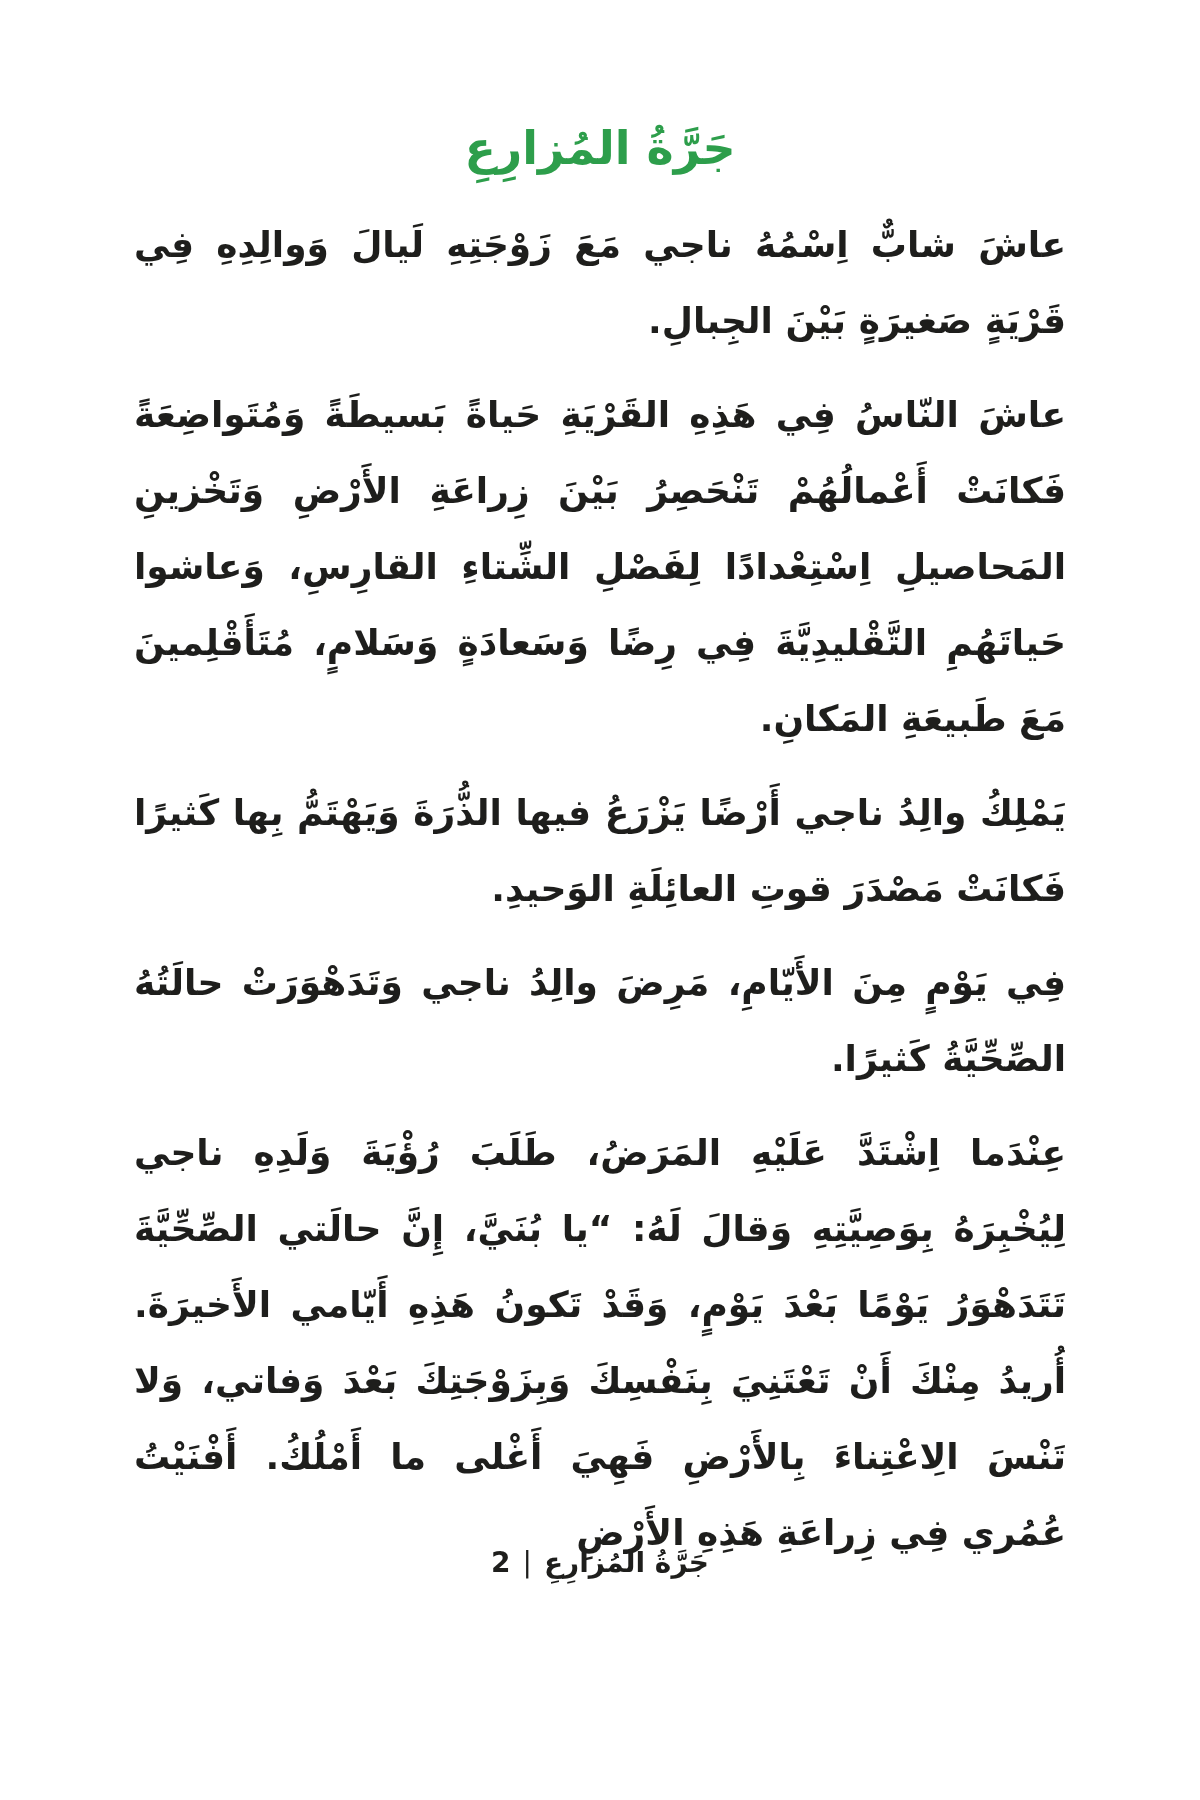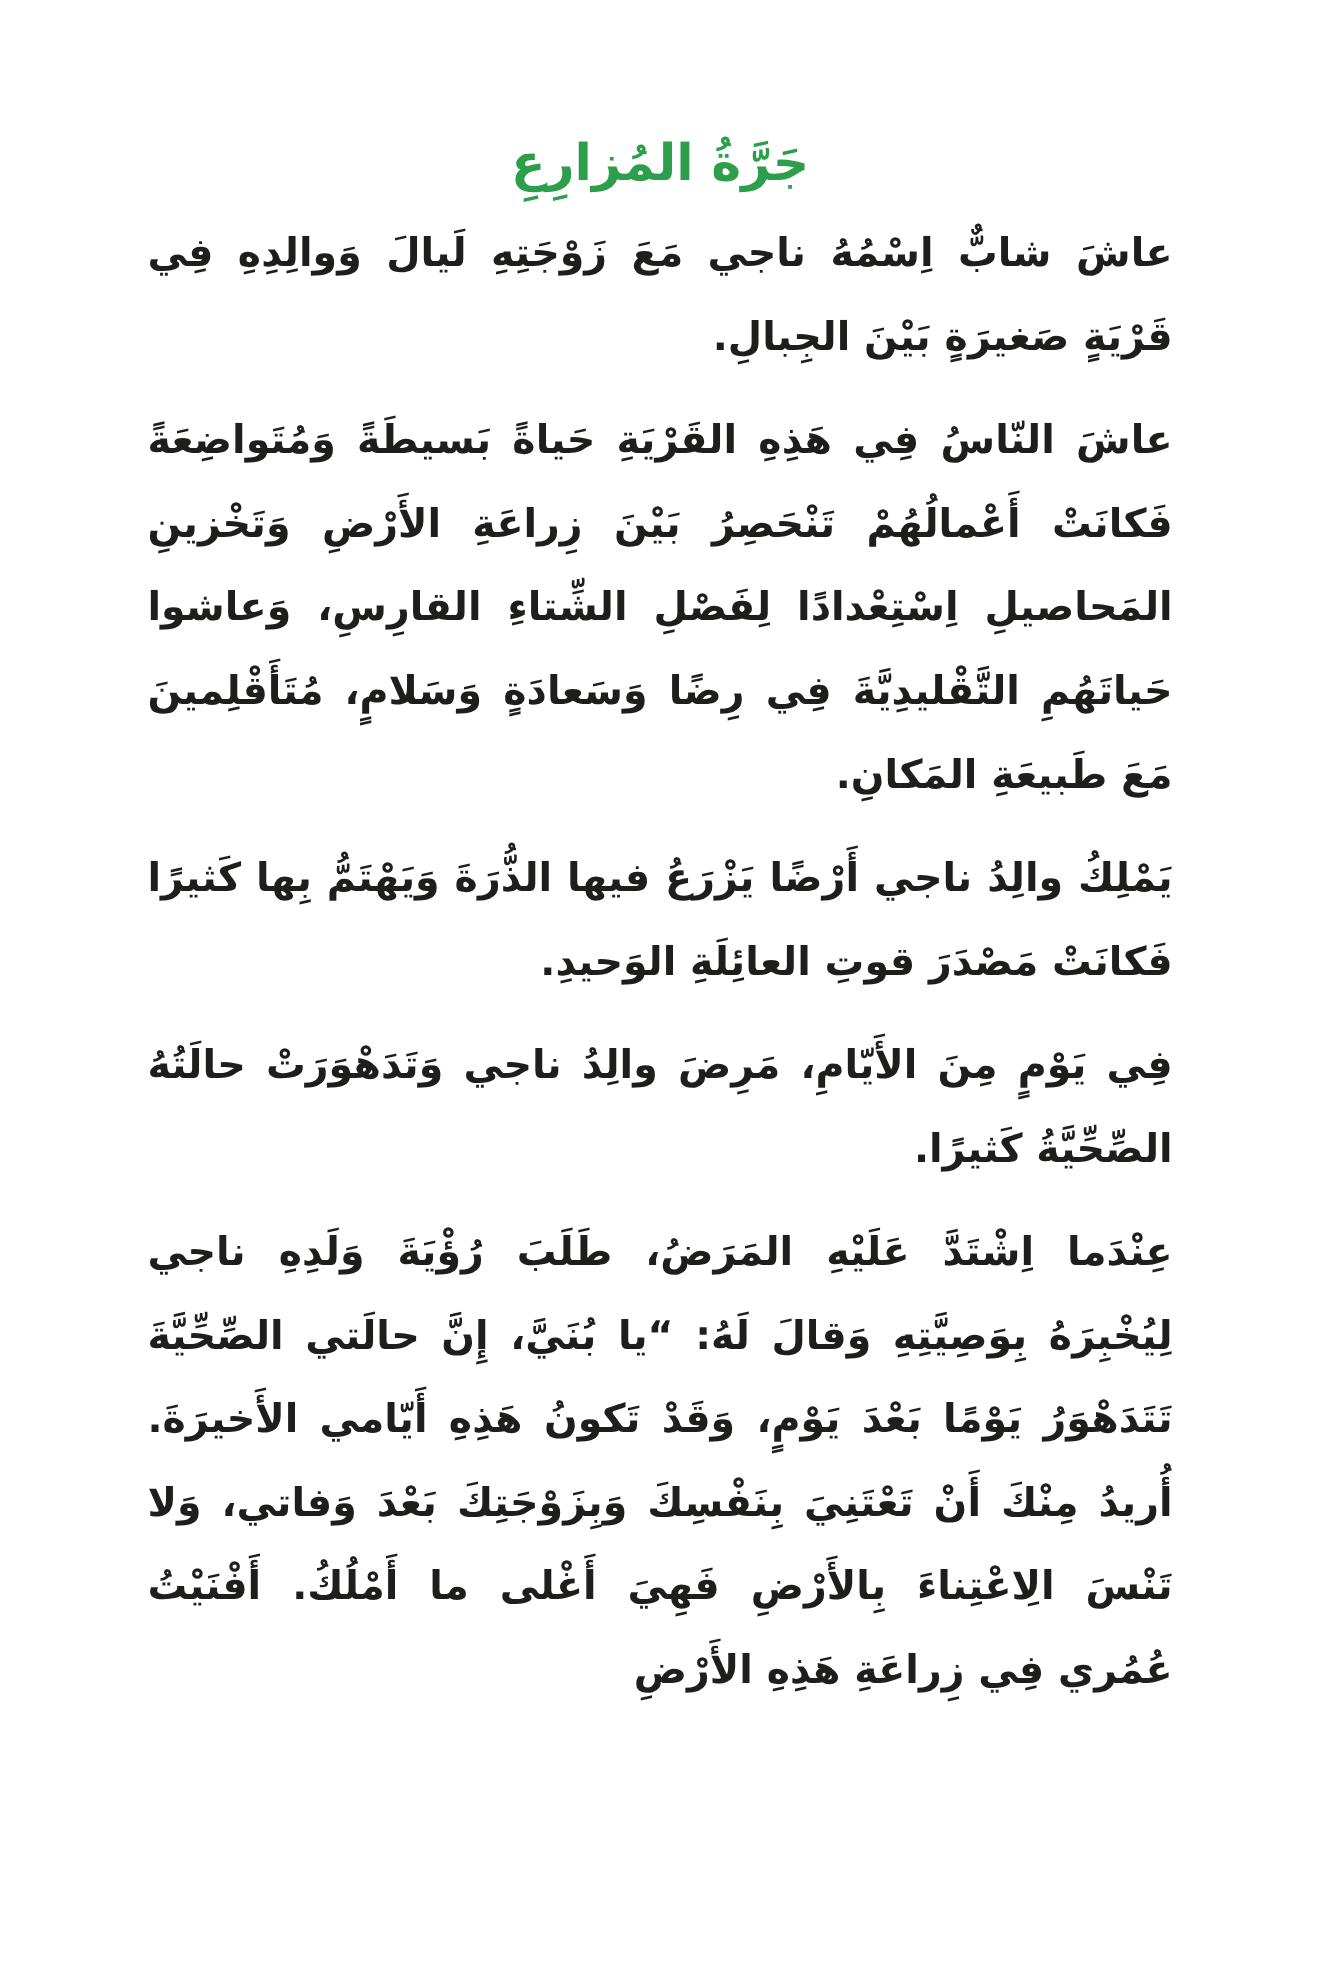--- a/index.html
+++ b/index.html
@@ -19,21 +19,21 @@
     margin: 0;
     text-align: center;
     direction: rtl;
     font-size: 46px;
     font-weight: bold;
     color: var(--title-green, #2d9e4b);
     line-height: 1.6;
   }
   .story-body {
     position: absolute;
-    top: 193px;
+    top: 207px;
     left: 134px;
     width: 932px;
     direction: rtl;
     text-align: justify;
     text-justify: inter-word;
     color: var(--text-ink, #1e1e1c);
     font-size: 36px;
     font-weight: bold;
     line-height: 76px;
   }
@@ -69,14 +69,17 @@
   <h1 class="title">جَرَّةُ المُزارِعِ</h1>
 
   <div class="story-body">
     <p>عاش<span class="haraka">َ</span> شاب<span class="haraka">ٌ</span><span class="haraka">ّ</span> ا<span class="haraka">ِ</span>س<span class="haraka">ْ</span>م<span class="haraka">ُ</span>ه<span class="haraka">ُ</span> ناجي م<span class="haraka">َ</span>ع<span class="haraka">َ</span> ز<span class="haraka">َ</span>و<span class="haraka">ْ</span>ج<span class="haraka">َ</span>ت<span class="haraka">ِ</span>ه<span class="haraka">ِ</span> ل<span class="haraka">َ</span>يال<span class="haraka">َ</span> و<span class="haraka">َ</span>وال<span class="haraka">ِ</span>د<span class="haraka">ِ</span>ه<span class="haraka">ِ</span> ف<span class="haraka">ِ</span>ي ق<span class="haraka">َ</span>ر<span class="haraka">ْ</span>ي<span class="haraka">َ</span>ة<span class="haraka">ٍ</span> ص<span class="haraka">َ</span>غير<span class="haraka">َ</span>ة<span class="haraka">ٍ</span> ب<span class="haraka">َ</span>ي<span class="haraka">ْ</span>ن<span class="haraka">َ</span> الج<span class="haraka">ِ</span>بال<span class="haraka">ِ</span>.</p>
     <p>عاش<span class="haraka">َ</span> الن<span class="haraka">ّ</span>اس<span class="haraka">ُ</span> ف<span class="haraka">ِ</span>ي ه<span class="haraka">َ</span>ذ<span class="haraka">ِ</span>ه<span class="haraka">ِ</span> الق<span class="haraka">َ</span>ر<span class="haraka">ْ</span>ي<span class="haraka">َ</span>ة<span class="haraka">ِ</span> ح<span class="haraka">َ</span>ياة<span class="haraka">ً</span> ب<span class="haraka">َ</span>سيط<span class="haraka">َ</span>ة<span class="haraka">ً</span> و<span class="haraka">َ</span>م<span class="haraka">ُ</span>ت<span class="haraka">َ</span>واض<span class="haraka">ِ</span>ع<span class="haraka">َ</span>ة<span class="haraka">ً</span> ف<span class="haraka">َ</span>كان<span class="haraka">َ</span>ت<span class="haraka">ْ</span> أ<span class="haraka">َ</span>ع<span class="haraka">ْ</span>مال<span class="haraka">ُ</span>ه<span class="haraka">ُ</span>م<span class="haraka">ْ</span> ت<span class="haraka">َ</span>ن<span class="haraka">ْ</span>ح<span class="haraka">َ</span>ص<span class="haraka">ِ</span>ر<span class="haraka">ُ</span> ب<span class="haraka">َ</span>ي<span class="haraka">ْ</span>ن<span class="haraka">َ</span> ز<span class="haraka">ِ</span>راع<span class="haraka">َ</span>ة<span class="haraka">ِ</span> الأ<span class="haraka">َ</span>ر<span class="haraka">ْ</span>ض<span class="haraka">ِ</span> و<span class="haraka">َ</span>ت<span class="haraka">َ</span>خ<span class="haraka">ْ</span>زين<span class="haraka">ِ</span> الم<span class="haraka">َ</span>حاصيل<span class="haraka">ِ</span> ا<span class="haraka">ِ</span>س<span class="haraka">ْ</span>ت<span class="haraka">ِ</span>ع<span class="haraka">ْ</span>داد<span class="haraka">ً</span>ا ل<span class="haraka">ِ</span>ف<span class="haraka">َ</span>ص<span class="haraka">ْ</span>ل<span class="haraka">ِ</span> الش<span class="haraka">ِ</span><span class="haraka">ّ</span>تاء<span class="haraka">ِ</span> القار<span class="haraka">ِ</span>س<span class="haraka">ِ</span>، و<span class="haraka">َ</span>عاشوا ح<span class="haraka">َ</span>يات<span class="haraka">َ</span>ه<span class="haraka">ُ</span>م<span class="haraka">ِ</span> الت<span class="haraka">َ</span><span class="haraka">ّ</span>ق<span class="haraka">ْ</span>ليد<span class="haraka">ِ</span>ي<span class="haraka">َ</span><span class="haraka">ّ</span>ة<span class="haraka">َ</span> ف<span class="haraka">ِ</span>ي ر<span class="haraka">ِ</span>ض<span class="haraka">ً</span>ا و<span class="haraka">َ</span>س<span class="haraka">َ</span>عاد<span class="haraka">َ</span>ة<span class="haraka">ٍ</span> و<span class="haraka">َ</span>س<span class="haraka">َ</span>لام<span class="haraka">ٍ</span>، م<span class="haraka">ُ</span>ت<span class="haraka">َ</span>أ<span class="haraka">َ</span>ق<span class="haraka">ْ</span>ل<span class="haraka">ِ</span>مين<span class="haraka">َ</span> م<span class="haraka">َ</span>ع<span class="haraka">َ</span> ط<span class="haraka">َ</span>بيع<span class="haraka">َ</span>ة<span class="haraka">ِ</span> الم<span class="haraka">َ</span>كان<span class="haraka">ِ</span>.</p>
     <p>ي<span class="haraka">َ</span>م<span class="haraka">ْ</span>ل<span class="haraka">ِ</span>ك<span class="haraka">ُ</span> وال<span class="haraka">ِ</span>د<span class="haraka">ُ</span> ناجي أ<span class="haraka">َ</span>ر<span class="haraka">ْ</span>ض<span class="haraka">ً</span>ا ي<span class="haraka">َ</span>ز<span class="haraka">ْ</span>ر<span class="haraka">َ</span>ع<span class="haraka">ُ</span> فيها الذ<span class="haraka">ُ</span><span class="haraka">ّ</span>ر<span class="haraka">َ</span>ة<span class="haraka">َ</span> و<span class="haraka">َ</span>ي<span class="haraka">َ</span>ه<span class="haraka">ْ</span>ت<span class="haraka">َ</span>م<span class="haraka">ُ</span><span class="haraka">ّ</span> ب<span class="haraka">ِ</span>ها ك<span class="haraka">َ</span>ثير<span class="haraka">ً</span>ا ف<span class="haraka">َ</span>كان<span class="haraka">َ</span>ت<span class="haraka">ْ</span> م<span class="haraka">َ</span>ص<span class="haraka">ْ</span>د<span class="haraka">َ</span>ر<span class="haraka">َ</span> قوت<span class="haraka">ِ</span> العائ<span class="haraka">ِ</span>ل<span class="haraka">َ</span>ة<span class="haraka">ِ</span> الو<span class="haraka">َ</span>حيد<span class="haraka">ِ</span>.</p>
     <p>ف<span class="haraka">ِ</span>ي ي<span class="haraka">َ</span>و<span class="haraka">ْ</span>م<span class="haraka">ٍ</span> م<span class="haraka">ِ</span>ن<span class="haraka">َ</span> الأ<span class="haraka">َ</span>ي<span class="haraka">ّ</span>ام<span class="haraka">ِ</span>، م<span class="haraka">َ</span>ر<span class="haraka">ِ</span>ض<span class="haraka">َ</span> وال<span class="haraka">ِ</span>د<span class="haraka">ُ</span> ناجي و<span class="haraka">َ</span>ت<span class="haraka">َ</span>د<span class="haraka">َ</span>ه<span class="haraka">ْ</span>و<span class="haraka">َ</span>ر<span class="haraka">َ</span>ت<span class="haraka">ْ</span> حال<span class="haraka">َ</span>ت<span class="haraka">ُ</span>ه<span class="haraka">ُ</span> الص<span class="haraka">ِ</span><span class="haraka">ّ</span>ح<span class="haraka">ِ</span><span class="haraka">ّ</span>ي<span class="haraka">َ</span><span class="haraka">ّ</span>ة<span class="haraka">ُ</span> ك<span class="haraka">َ</span>ثير<span class="haraka">ً</span>ا.</p>
     <p>ع<span class="haraka">ِ</span>ن<span class="haraka">ْ</span>د<span class="haraka">َ</span>ما ا<span class="haraka">ِ</span>ش<span class="haraka">ْ</span>ت<span class="haraka">َ</span>د<span class="haraka">َ</span><span class="haraka">ّ</span> ع<span class="haraka">َ</span>ل<span class="haraka">َ</span>ي<span class="haraka">ْ</span>ه<span class="haraka">ِ</span> الم<span class="haraka">َ</span>ر<span class="haraka">َ</span>ض<span class="haraka">ُ</span>، ط<span class="haraka">َ</span>ل<span class="haraka">َ</span>ب<span class="haraka">َ</span> ر<span class="haraka">ُ</span>ؤ<span class="haraka">ْ</span>ي<span class="haraka">َ</span>ة<span class="haraka">َ</span> و<span class="haraka">َ</span>ل<span class="haraka">َ</span>د<span class="haraka">ِ</span>ه<span class="haraka">ِ</span> ناجي ل<span class="haraka">ِ</span>ي<span class="haraka">ُ</span>خ<span class="haraka">ْ</span>ب<span class="haraka">ِ</span>ر<span class="haraka">َ</span>ه<span class="haraka">ُ</span> ب<span class="haraka">ِ</span>و<span class="haraka">َ</span>ص<span class="haraka">ِ</span>ي<span class="haraka">َ</span><span class="haraka">ّ</span>ت<span class="haraka">ِ</span>ه<span class="haraka">ِ</span> و<span class="haraka">َ</span>قال<span class="haraka">َ</span> ل<span class="haraka">َ</span>ه<span class="haraka">ُ</span>: “يا ب<span class="haraka">ُ</span>ن<span class="haraka">َ</span>ي<span class="haraka">َ</span><span class="haraka">ّ</span>، إ<span class="haraka">ِ</span>ن<span class="haraka">َ</span><span class="haraka">ّ</span> حال<span class="haraka">َ</span>تي الص<span class="haraka">ِ</span><span class="haraka">ّ</span>ح<span class="haraka">ِ</span><span class="haraka">ّ</span>ي<span class="haraka">َ</span><span class="haraka">ّ</span>ة<span class="haraka">َ</span> ت<span class="haraka">َ</span>ت<span class="haraka">َ</span>د<span class="haraka">َ</span>ه<span class="haraka">ْ</span>و<span class="haraka">َ</span>ر<span class="haraka">ُ</span> ي<span class="haraka">َ</span>و<span class="haraka">ْ</span>م<span class="haraka">ً</span>ا ب<span class="haraka">َ</span>ع<span class="haraka">ْ</span>د<span class="haraka">َ</span> ي<span class="haraka">َ</span>و<span class="haraka">ْ</span>م<span class="haraka">ٍ</span>، و<span class="haraka">َ</span>ق<span class="haraka">َ</span>د<span class="haraka">ْ</span> ت<span class="haraka">َ</span>كون<span class="haraka">ُ</span> ه<span class="haraka">َ</span>ذ<span class="haraka">ِ</span>ه<span class="haraka">ِ</span> أ<span class="haraka">َ</span>ي<span class="haraka">ّ</span>امي الأ<span class="haraka">َ</span>خير<span class="haraka">َ</span>ة<span class="haraka">َ</span>. أ<span class="haraka">ُ</span>ريد<span class="haraka">ُ</span> م<span class="haraka">ِ</span>ن<span class="haraka">ْ</span>ك<span class="haraka">َ</span> أ<span class="haraka">َ</span>ن<span class="haraka">ْ</span> ت<span class="haraka">َ</span>ع<span class="haraka">ْ</span>ت<span class="haraka">َ</span>ن<span class="haraka">ِ</span>ي<span class="haraka">َ</span> ب<span class="haraka">ِ</span>ن<span class="haraka">َ</span>ف<span class="haraka">ْ</span>س<span class="haraka">ِ</span>ك<span class="haraka">َ</span> و<span class="haraka">َ</span>ب<span class="haraka">ِ</span>ز<span class="haraka">َ</span>و<span class="haraka">ْ</span>ج<span class="haraka">َ</span>ت<span class="haraka">ِ</span>ك<span class="haraka">َ</span> ب<span class="haraka">َ</span>ع<span class="haraka">ْ</span>د<span class="haraka">َ</span> و<span class="haraka">َ</span>فاتي، و<span class="haraka">َ</span>لا ت<span class="haraka">َ</span>ن<span class="haraka">ْ</span>س<span class="haraka">َ</span> ال<span class="haraka">ِ</span>اع<span class="haraka">ْ</span>ت<span class="haraka">ِ</span>ناء<span class="haraka">َ</span> ب<span class="haraka">ِ</span>الأ<span class="haraka">َ</span>ر<span class="haraka">ْ</span>ض<span class="haraka">ِ</span> ف<span class="haraka">َ</span>ه<span class="haraka">ِ</span>ي<span class="haraka">َ</span> أ<span class="haraka">َ</span>غ<span class="haraka">ْ</span>لى ما أ<span class="haraka">َ</span>م<span class="haraka">ْ</span>ل<span class="haraka">ُ</span>ك<span class="haraka">ُ</span>. أ<span class="haraka">َ</span>ف<span class="haraka">ْ</span>ن<span class="haraka">َ</span>ي<span class="haraka">ْ</span>ت<span class="haraka">ُ</span> ع<span class="haraka">ُ</span>م<span class="haraka">ُ</span>ري ف<span class="haraka">ِ</span>ي ز<span class="haraka">ِ</span>راع<span class="haraka">َ</span>ة<span class="haraka">ِ</span> ه<span class="haraka">َ</span>ذ<span class="haraka">ِ</span>ه<span class="haraka">ِ</span> الأ<span class="haraka">َ</span>ر<span class="haraka">ْ</span>ض<span class="haraka">ِ</span></p>
   </div>
 
+  <div class="footer">
+    <span>ج<span class="haraka">َ</span>ر<span class="haraka">َ</span><span class="haraka">ّ</span>ة<span class="haraka">ُ</span> الم<span class="haraka">ُ</span>زار<span class="haraka">ِ</span>ع<span class="haraka">ِ</span></span><span class="sep">|</span><span>2</span>
+  </div>
 
 </div>
 
 </body></html>

